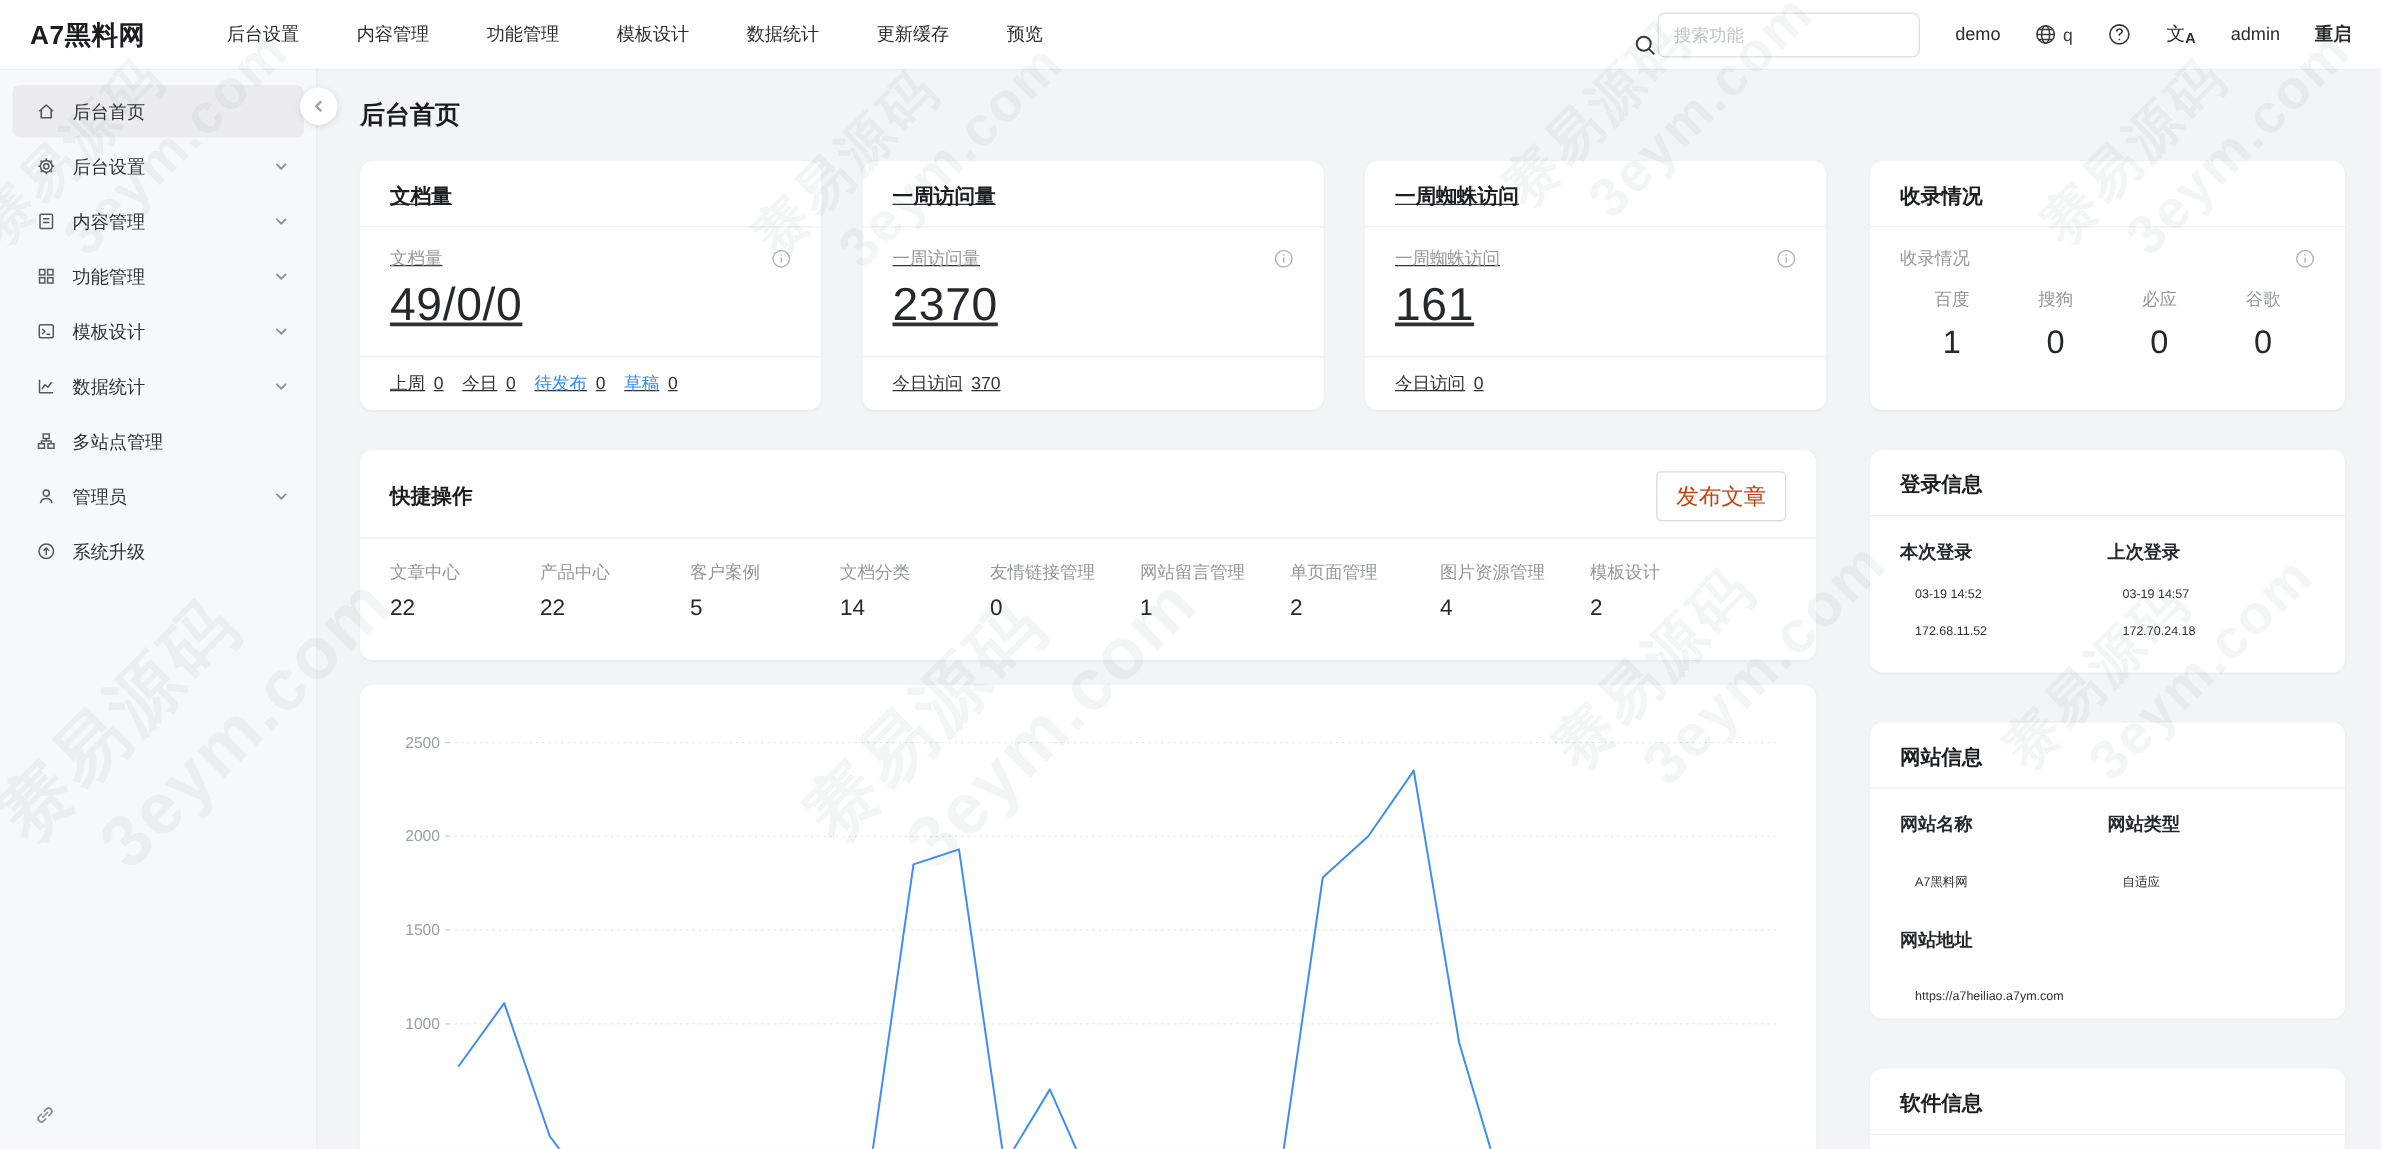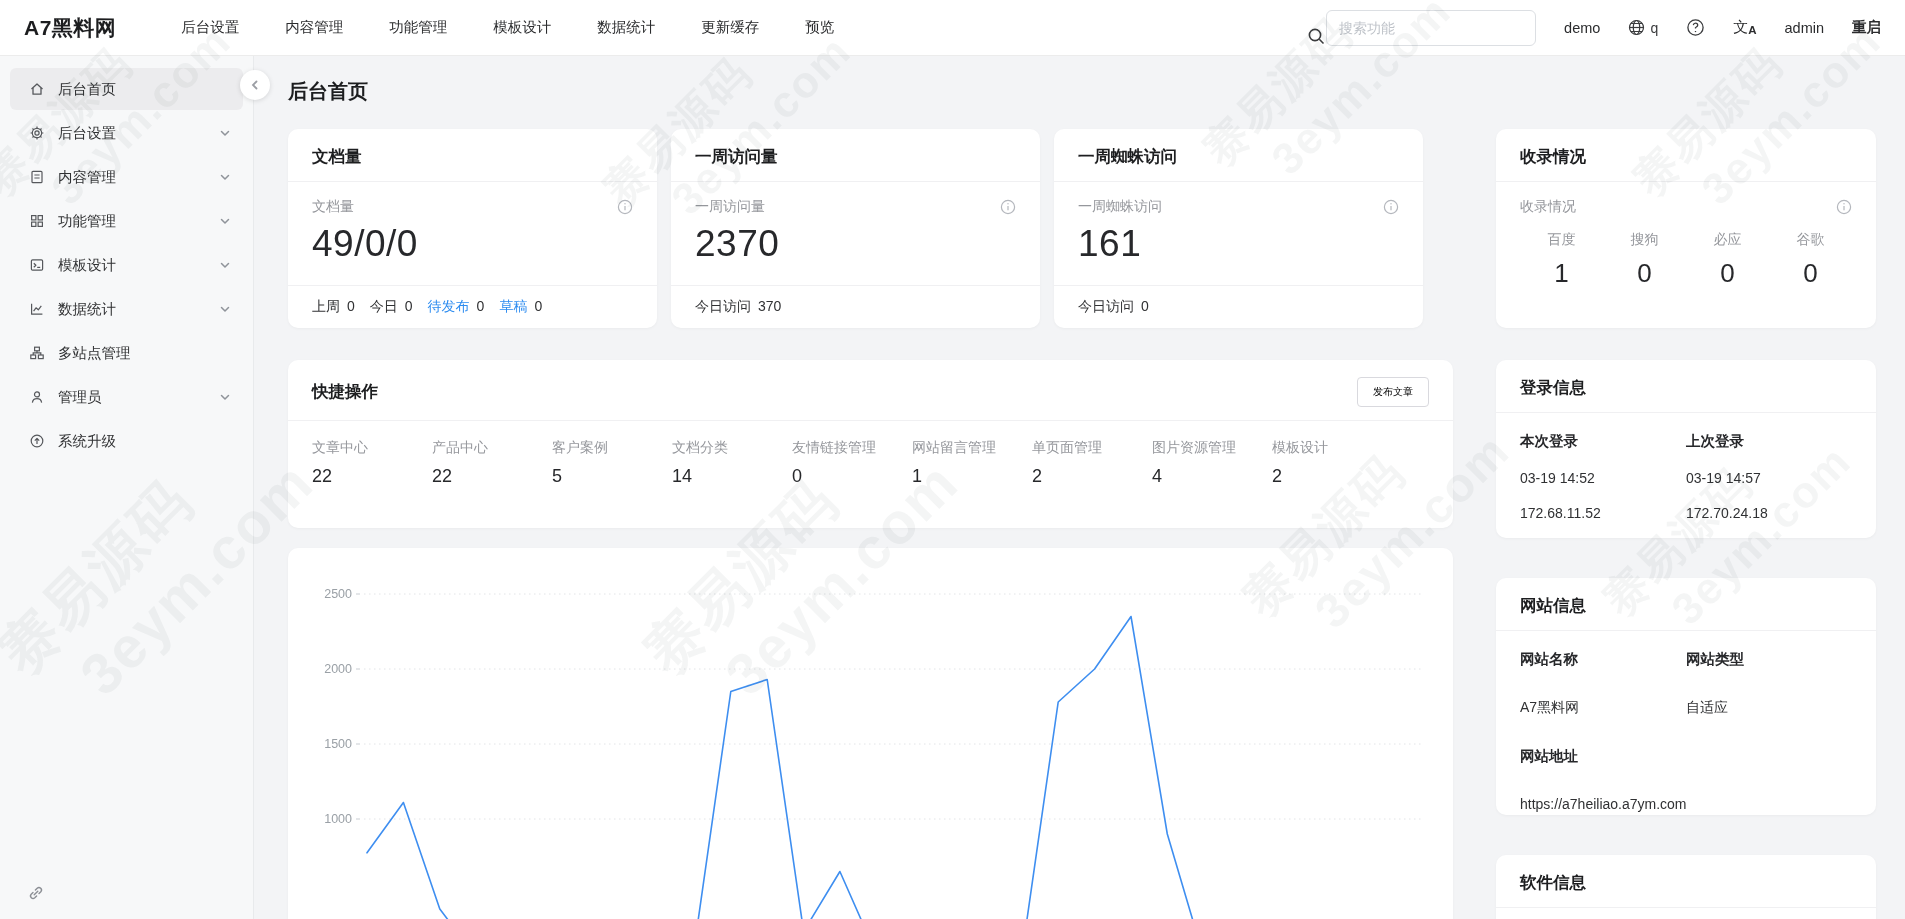--- a/index.html
+++ b/index.html
@@ -38,54 +38,54 @@
   .content { flex:1; padding:22px 28px 0 34px; position:relative; }
   .page-title { font-size:20px; font-weight:700; color:#1c1d1f; margin-bottom:24px; }
   .cols { display:flex; }
   .main-col { width:1165px; }
   .right-col { width:380px; margin-left:43px; }
 
   .card { background:#fff; border-radius:10px; box-shadow:0 1px 3px rgba(0,0,0,.04); display:flex; flex-direction:column; }
   .card-header { padding:17px 24px 13px; font-size:16.5px; font-weight:700; color:#1d1e20; border-bottom:1px solid #f0f0f2; display:flex; align-items:center; }
   .card-body { padding:16px 24px 0; flex:1; }
 
-  .stat-row { display:grid; grid-template-columns:repeat(3,369px); gap:14px; }
+  .stat-row { display:grid; grid-template-columns:repeat(3,369px); gap:33px;text-decoration:underline; }
   .stat-card { height:199px; }
   .label-row { display:flex; align-items:center; justify-content:space-between; }
   .stat-label { font-size:14px; color:#95979c; }
   .info-ic { color:#b4b7bd; display:flex; cursor:pointer; }
   .stat-value { font-size:37px; color:#27282b; margin-top:7px; font-weight:400; letter-spacing:.5px; }
   .stat-footer { border-top:1px solid #f0f0f2; padding:12px 24px; font-size:14px; color:#303133; display:flex; align-items:center; }
   .pair { margin-right:15px; display:flex; gap:7px; }
   .pair .pl.link { color:#2d8cf0; cursor:pointer; }
   .pair .pv { color:#303133; }
 
   .engines { display:flex; margin-top:15px; }
   .engine { width:25%; text-align:center; }
   .engine-name { font-size:14px; color:#95979c; }
   .engine-val { font-size:26px; color:#27282b; margin-top:9px; }
 
   .quick-card { margin-top:32px; height:168px; }
-  .quick-btn { margin-left:auto; font-size:10px; font-weight:400; color:#000000; border:1px solid #d9d9de; border-radius:4px; padding:7px 15px; background:#fff; cursor:pointer; }
+  .quick-btn { margin-left:auto; font-size:18px; font-weight:400; color:#c2410c; border:1px solid #d9d9de; border-radius:4px; padding:7px 15px; background:#fff; cursor:pointer; }
   .quick-items { display:flex; padding:18px 24px 0; }
   .quick-item { min-width:97px; margin-right:23px; }
   .quick-label { font-size:14px; color:#95979c; white-space:nowrap; }
   .quick-val { font-size:18px; color:#27282b; margin-top:9px; }
 
   .chart-card { margin-top:20px; height:620px; }
   .tabs { display:flex; padding:0 24px; border-bottom:1px solid #f0f0f2; }
   .tab { position:relative; height:50px; display:flex; align-items:center; margin-right:36px; font-size:15px; color:#303133; cursor:pointer; }
   .tab.active { color:#2d8cf0; }
   .tab.active::after { content:""; position:absolute; left:0; right:0; bottom:-1px; height:2px; background:#2d8cf0; }
   .chart-wrap { padding:16px 24px 0; }
   .index-card { height:199px; }
   .login-card { margin-top:32px; height:178px; }
   .login-grid { display:grid; grid-template-columns:1fr 1fr; row-gap:19px; padding-top:3px; }
   .b-label { font-size:14.5px; font-weight:700; color:#27282b; }
-  .v-text { font-size:14px; color:#303133; }
+  .v-text { font-size:10px; color:#303133;margin-left:12px; }
   .site-card { margin-top:40px; height:237px; }
   .site-grid { display:grid; grid-template-columns:1fr 1fr; row-gap:30px; padding-top:3px; }
   .full { grid-column:1 / span 2; }
   .soft-card { margin-top:40px; height:200px; }
 
   
   .watermark { position:absolute; z-index:60; pointer-events:none; transform:rotate(-45deg); color:rgba(60,64,72,.055); font-weight:700; line-height:1.25; letter-spacing:3px; white-space:nowrap; }
   .watermark .w2 { padding-left:42px; letter-spacing:2px; }
 </style>
 </head>

